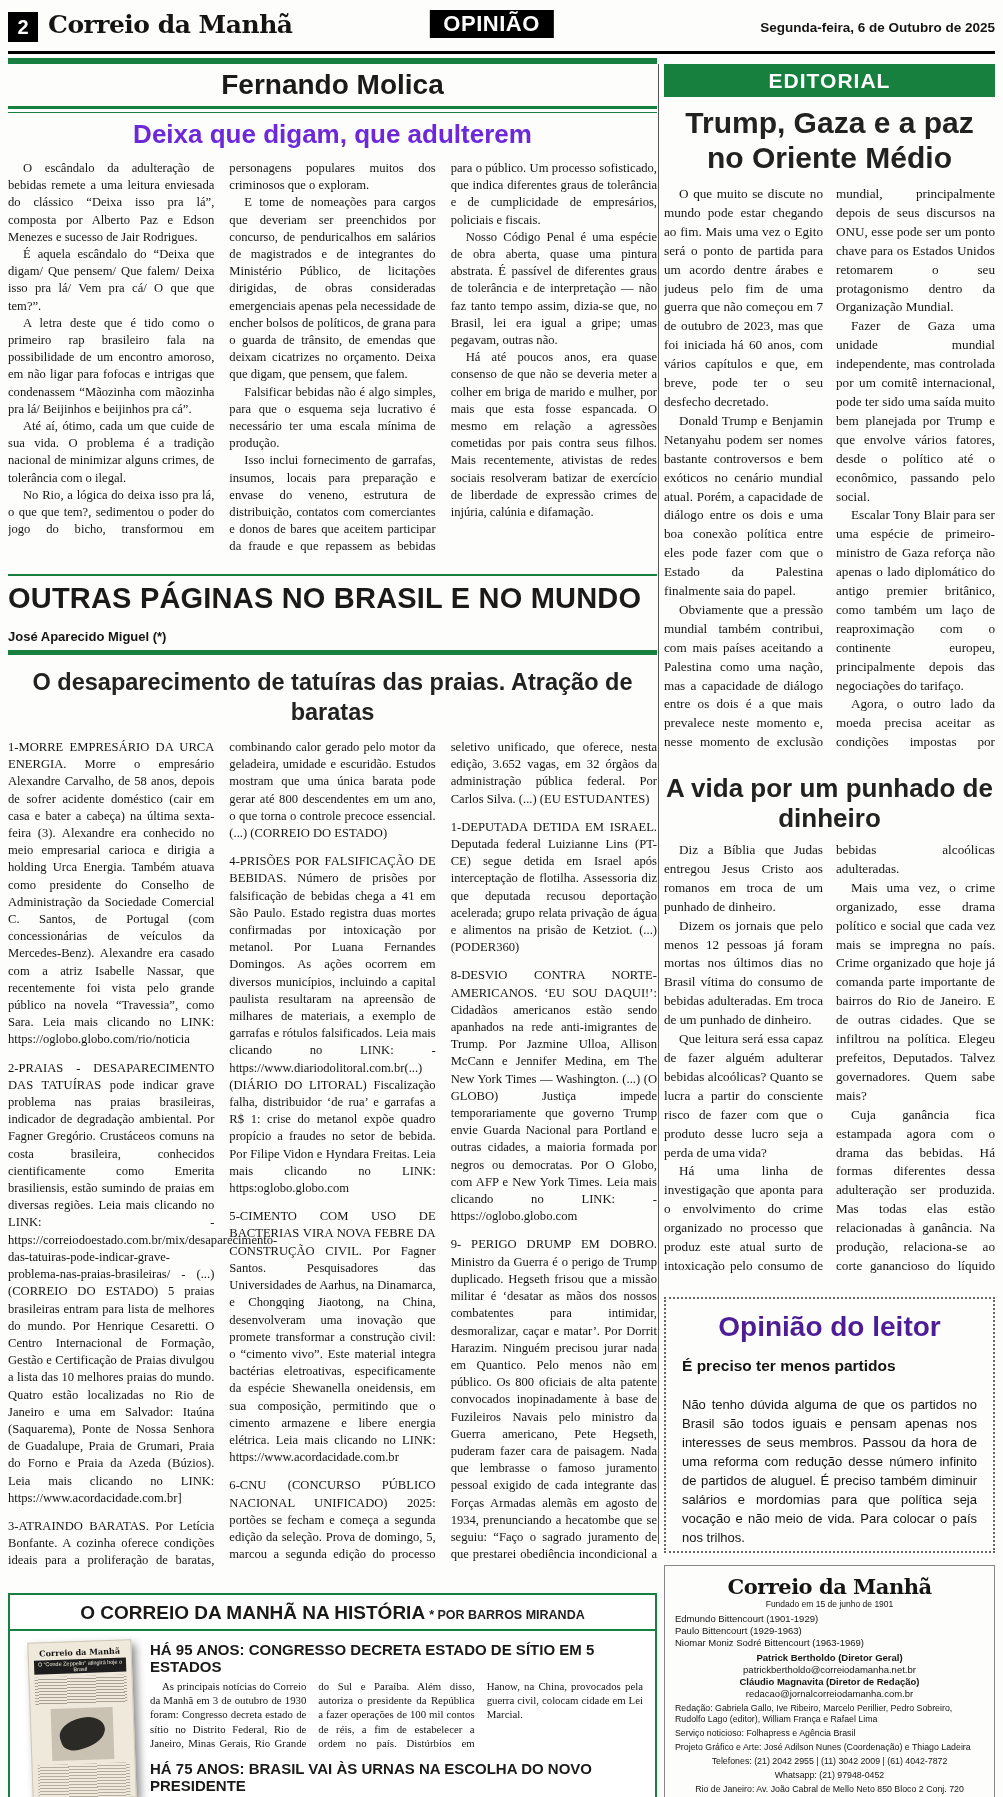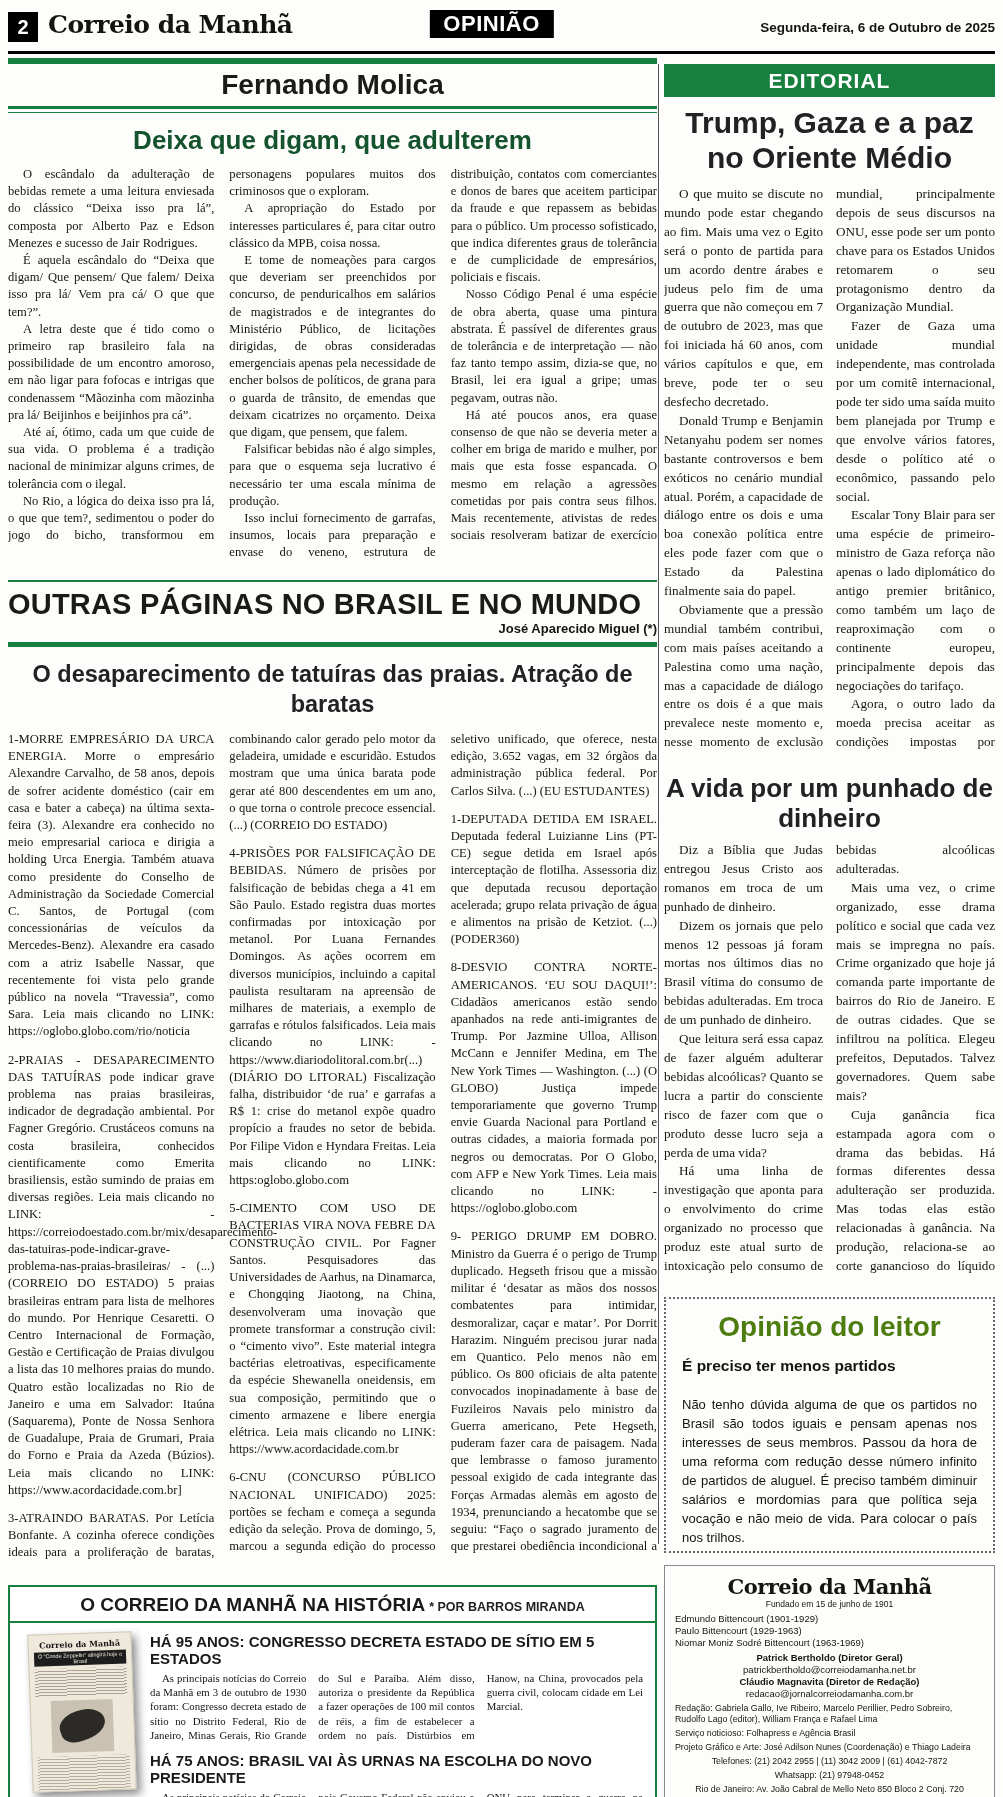--- a/index.html
+++ b/index.html
@@ -17,47 +17,47 @@
   .dateline { position:absolute; right:0; top:12px; font-family:"Liberation Sans",sans-serif; font-weight:bold; font-size:13.5px; }
 
   
   .left  { position:absolute; left:8px;  top:58px; width:649px; }
   .right { position:absolute; left:664px; top:58px; width:331px; }
   .vdivider { position:absolute; left:657.5px; top:64px; width:1px; height:1480px; background:#555; }
 
   .greenbar { height:6px; background:#17803F; }
   .h-molica { font-family:"Liberation Sans",sans-serif; font-weight:700; font-size:28px; text-align:center; margin-top:5px; color:#1b1a18;}
   .double-rule { margin-top:5px; height:7px; border-top:3px solid #17803F; border-bottom:1.5px solid #17803F; }
-  .h-sub { font-family:"Liberation Sans",sans-serif; font-weight:600; font-size:26px; text-align:center; margin-top:12px; color:#14532d;}
+  .h-sub { font-family:"Liberation Sans",sans-serif; font-weight:600; font-size:26px; text-align:center; margin-top:6px; color:#6d28d9;}
 
   .bodytxt p { font-size:12.6px; line-height:17.2px; text-align:justify; text-indent:15px; hyphens:auto; }
   .cols3 { column-count:3; column-gap:15px; column-fill:auto; overflow:hidden; }
   .cols2 { column-count:2; column-gap:13px; column-fill:auto; overflow:hidden; }
   .molica-body { height:402px; margin-top:10px; }
 
   .outras-rule { margin-top:12px; border-top:2.5px solid #17803F; }
   .h-outras { font-family:"Liberation Sans",sans-serif; font-weight:800; font-size:29px; letter-spacing:0.2px; margin-top:6px; color:#1b1a18;}
-  .outras-byline { font-family:"Liberation Sans",sans-serif; font-weight:700; font-size:13px; text-align:right; margin-top:0; }
+  .outras-byline { font-family:"Liberation Sans",sans-serif; font-weight:700; font-size:13px; text-align:left; margin-top:14px; }
   .greenbar2 { height:5px; background:#17803F; margin-top:6px; }
   .h-outras-sub { font-family:"Liberation Sans",sans-serif; font-weight:600; font-size:23.5px; text-align:center; line-height:30px; margin-top:12px; color:#222;}
 
   .list-body { height:838px; margin-top:12px; }
   .list-body p.item { font-size:12.6px; line-height:17.2px; text-align:justify; text-indent:0; margin-bottom:11px; hyphens:auto; }
 
   
   .ed-banner { height:33px; background:#17803F; color:#fff; font-family:"Liberation Sans",sans-serif;
                font-weight:800; font-size:21px; text-align:center; line-height:33px; letter-spacing:1px; margin-top:6px; }
   .h-ed { font-family:"Liberation Sans",sans-serif; font-weight:600; font-size:30px; line-height:35px; text-align:center; margin-top:8px; color:#222;}
   .ed-body { height:578px; margin-top:10px; }
   .ed-body p, .pun-body p { font-size:13.2px; line-height:18.9px; text-align:justify; text-indent:15px; hyphens:auto; }
   .h-pun { font-family:"Liberation Sans",sans-serif; font-weight:600; font-size:26px; line-height:30px; text-align:center; margin-top:10px; color:#222;}
   .pun-body { height:442px; margin-top:8px; }
 
   .leitor { margin-top:14px; border:2px dotted #666; padding:12px 16px 14px; height:256px; overflow:hidden; }
-  .h-leitor { font-family:"Liberation Sans",sans-serif; font-weight:800; font-size:28px; text-align:center; color:#4d7c0f; }
+  .h-leitor { font-family:"Liberation Sans",sans-serif; font-weight:800; font-size:28px; text-align:center; color:#4c1d95; }
   .leitor-sub { font-family:"Liberation Sans",sans-serif; font-weight:700; font-size:15.5px; margin-top:14px; }
   .leitor-body { font-family:"Liberation Sans",sans-serif; font-size:13px; line-height:19px; text-align:justify; margin-top:20px; }
   .leitor-sig { font-family:"Liberation Sans",sans-serif; font-weight:700; font-size:12.5px; text-align:right; margin-top:8px; line-height:17px;}
 
   .mastbox { margin-top:12px; border:1px solid #888; padding:8px 10px; height:234px; overflow:hidden;
              font-family:"Liberation Sans",sans-serif; }
   .mast-logo { font-family:"DejaVu Serif",serif; font-weight:bold; font-size:21px; text-align:center; letter-spacing:-0.5px;}
   .mast-founded { font-size:8.5px; text-align:center; margin-bottom:4px; }
   .mast-founders div { font-size:9.5px; line-height:12px; }
   .mast-dir { text-align:center; font-size:9.5px; line-height:12px; margin-top:3px; }
@@ -107,21 +107,20 @@
     <div class="greenbar"></div>
     <div class="h-molica">Fernando Molica</div>
     <div class="double-rule"></div>
     <div class="h-sub">Deixa que digam, que adulterem</div>
     <div class="bodytxt cols3 molica-body">
       <p>O escândalo da adulteração de bebidas remete a uma leitura enviesada do clássico “Deixa isso pra lá”, composta por Alberto Paz e Edson Menezes e sucesso de Jair Rodrigues.</p>
       <p>É aquela escândalo do “Deixa que digam/ Que pensem/ Que falem/ Deixa isso pra lá/ Vem pra cá/ O que que tem?”.</p>
       <p>A letra deste que é tido como o primeiro rap brasileiro fala na possibilidade de um encontro amoroso, em não ligar para fofocas e intrigas que condenassem “Mãozinha com mãozinha pra lá/ Beijinhos e beijinhos pra cá”.</p>
       <p>Até aí, ótimo, cada um que cuide de sua vida. O problema é a tradição nacional de minimizar alguns crimes, de tolerância com o ilegal.</p>
       <p>No Rio, a lógica do deixa isso pra lá, o que que tem?, sedimentou o poder do jogo do bicho, transformou em personagens populares muitos dos criminosos que o exploram.</p>
-      <p>A apropriação do Estado por interesses particulares é, para citar outro clássico da MPB, coisa nossa.</p>
       <p>E tome de nomeações para cargos que deveriam ser preenchidos por concurso, de penduricalhos em salários de magistrados e de integrantes do Ministério Público, de licitações dirigidas, de obras consideradas emergenciais apenas pela necessidade de encher bolsos de políticos, de grana para o guarda de trânsito, de emendas que deixam cicatrizes no orçamento. Deixa que digam, que pensem, que falem.</p>
       <p>Falsificar bebidas não é algo simples, para que o esquema seja lucrativo é necessário ter uma escala mínima de produção.</p>
       <p>Isso inclui fornecimento de garrafas, insumos, locais para preparação e envase do veneno, estrutura de distribuição, contatos com comerciantes e donos de bares que aceitem participar da fraude e que repassem as bebidas para o público. Um processo sofisticado, que indica diferentes graus de tolerância e de cumplicidade de empresários, policiais e fiscais.</p>
       <p>Nosso Código Penal é uma espécie de obra aberta, quase uma pintura abstrata. É passível de diferentes graus de tolerância e de interpretação — não faz tanto tempo assim, dizia-se que, no Brasil, lei era igual a gripe; umas pegavam, outras não.</p>
       <p>Há até poucos anos, era quase consenso de que não se deveria meter a colher em briga de marido e mulher, por mais que esta fosse espancada. O mesmo em relação a agressões cometidas por pais contra seus filhos. Mais recentemente, ativistas de redes sociais resolveram batizar de exercício de liberdade de expressão crimes de injúria, calúnia e difamação.</p>
 
     </div>
 
     <div class="outras-rule"></div>
     <div class="h-outras">OUTRAS PÁGINAS NO BRASIL E NO MUNDO</div>

